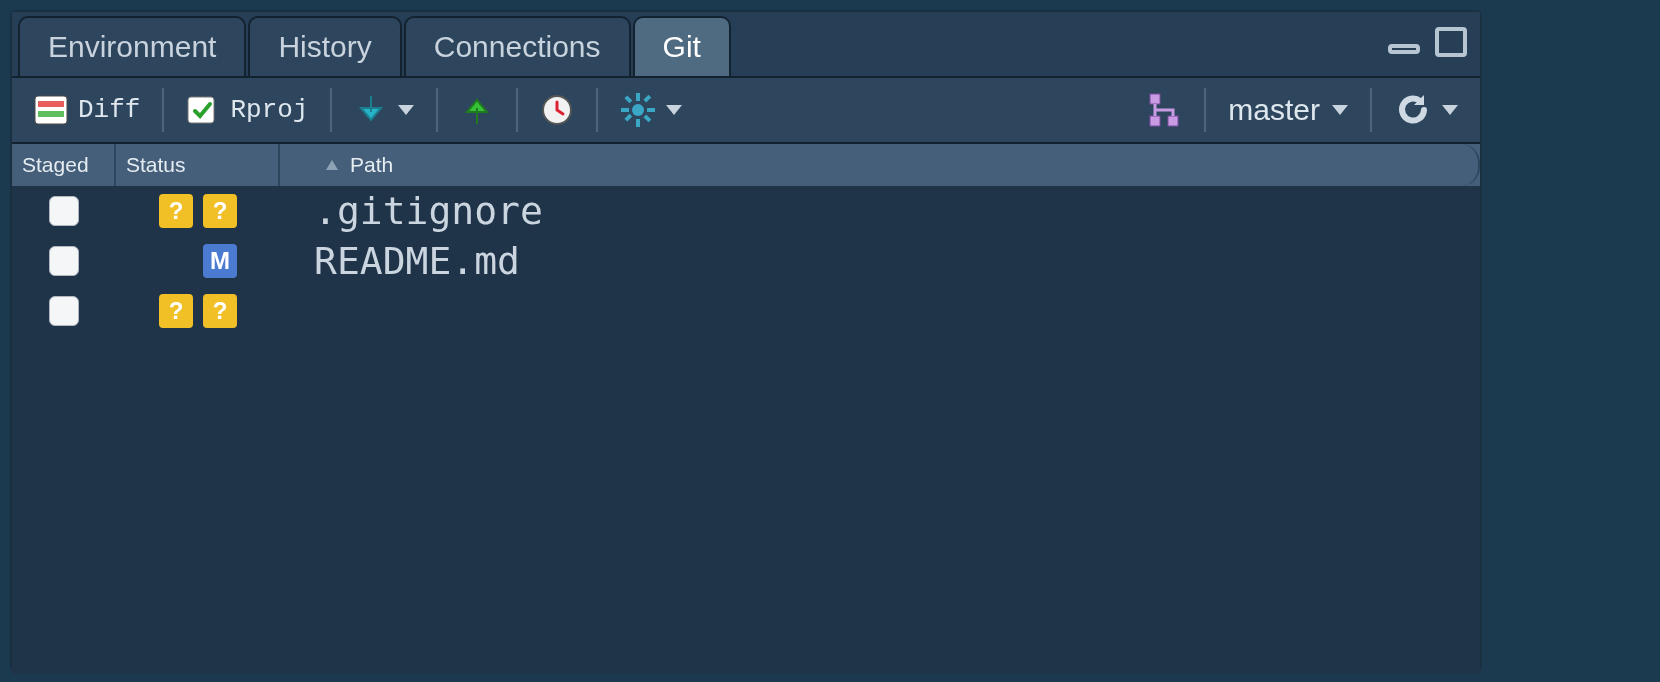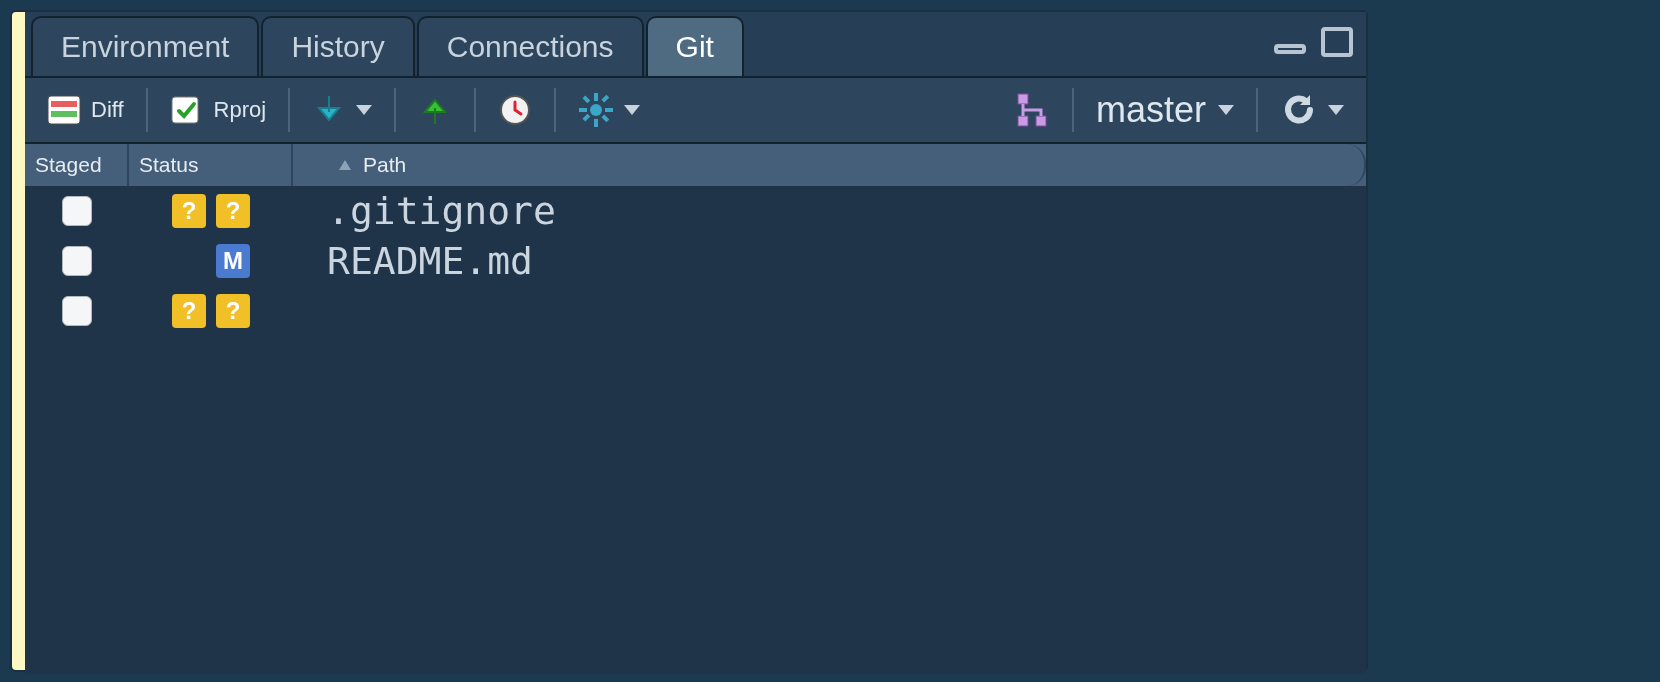--- a/index.html
+++ b/index.html
@@ -7,28 +7,27 @@
     padding: 0;
     background: #1c3a4f;
     font-family: "Segoe UI", "Helvetica Neue", Arial, sans-serif;
     color: #e6edf2;
     width: 1660px;
     height: 682px;
     overflow: hidden;
   }
   .pane {
     position: relative;
-    width: 1358px;
+    width: 1472px;
     height: 662px;
     margin: 10px;
     background: #fef9c3;
     border: 2px solid #1a2f40;
     border-radius: 6px;
     box-sizing: border-box;
-    padding-left: 13px;
   }
 
   
   .tab-strip {
     display: flex;
     align-items: flex-end;
     height: 64px;
     padding-left: 6px;
     position: relative;
     background: #263f56;
@@ -79,29 +78,30 @@
     opacity: .5;
   }
   .tb-btn {
     display: flex;
     align-items: center;
     gap: 10px;
     padding: 4px 8px;
     cursor: pointer;
   }
   .tb-label {
-    font-size: 22px;
+    font-size: 26px;
     color: #dfe7ee;
+    font-family: Liberation Mono, monospace;
   }
   .spacer { flex: 1; }
   .branch {
     display: flex;
     align-items: center;
     gap: 12px;
-    font-size: 36px;
+    font-size: 30px;
     color: #dfe7ee;
     padding: 0 8px;
   }
   .caret-down {
     width: 0; height: 0;
     border-left: 8px solid transparent;
     border-right: 8px solid transparent;
     border-top: 10px solid #c8d3de;
   }
 

